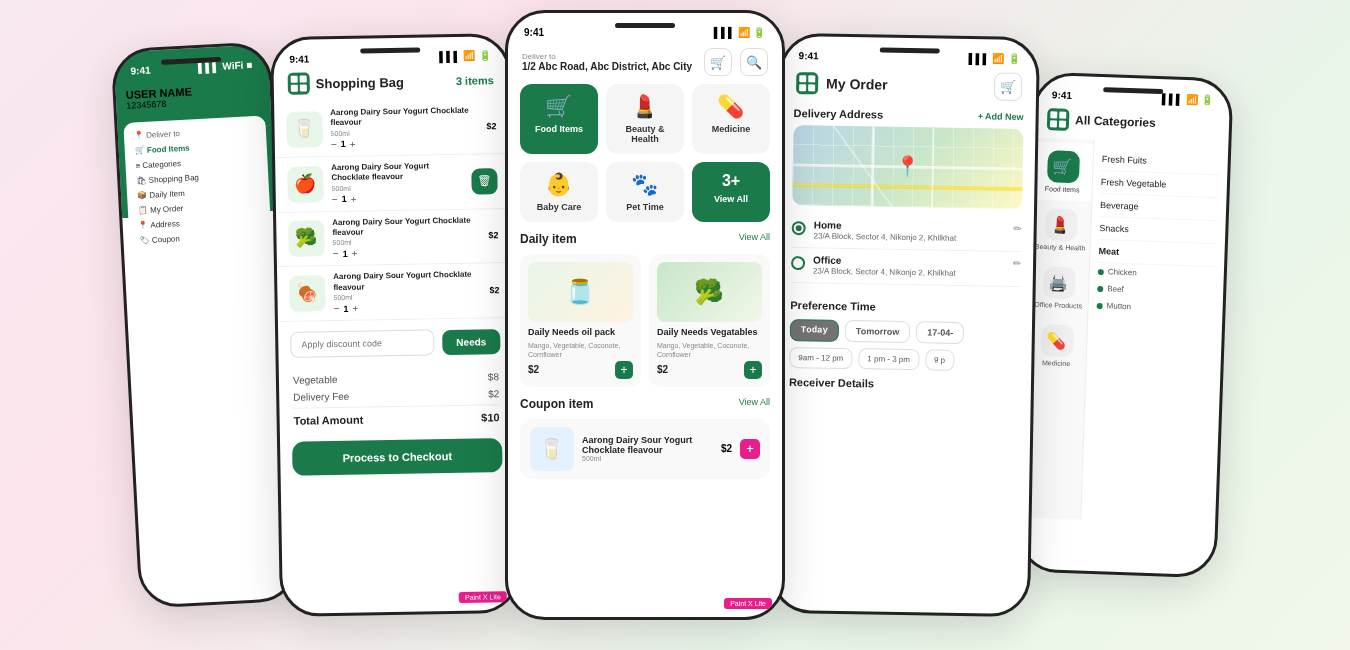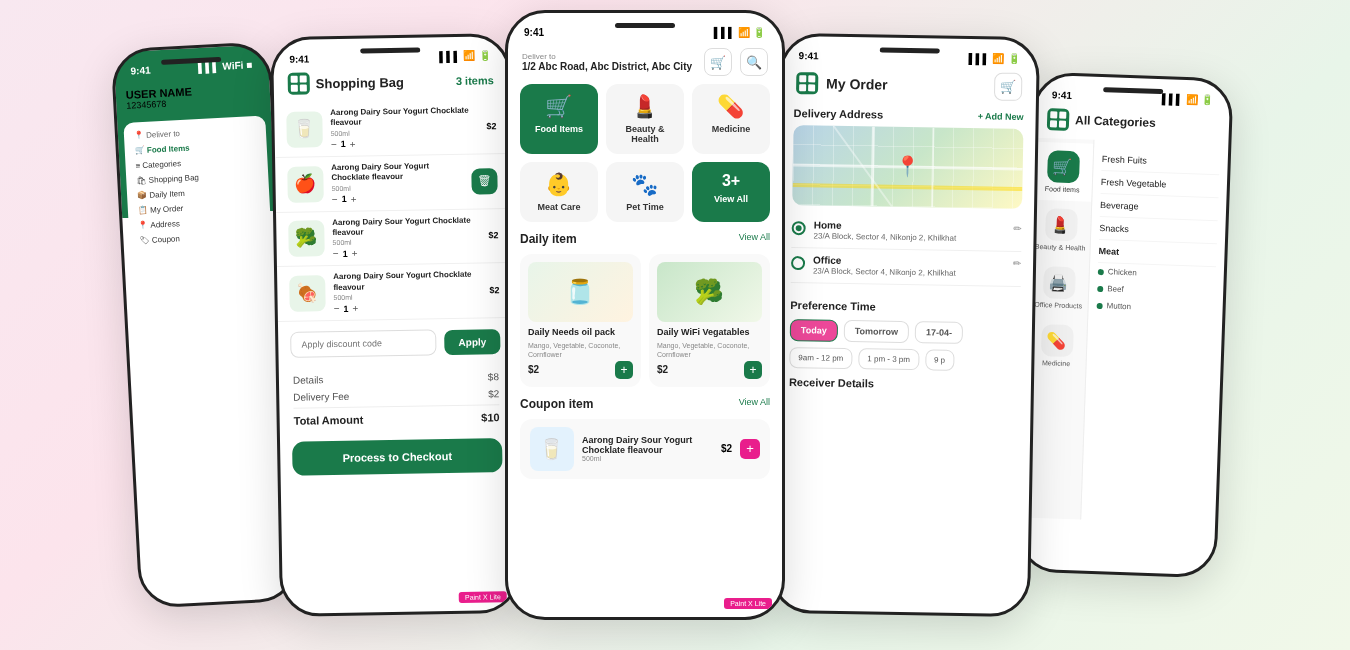--- a/index.html
+++ b/index.html
@@ -242,21 +242,21 @@
     .addr-text { font-size: 8px; color: #666; line-height: 1.4; }
     .edit-icon { font-size: 10px; color: #888; cursor: pointer; }
 
     .pref-section { padding: 8px 12px 0; }
     .pref-title { font-size: 11px; font-weight: 700; color: #222; margin-bottom: 8px; }
     .time-chips { display: flex; gap: 6px; flex-wrap: wrap; }
     .time-chip {
       border: 1.5px solid #ddd; border-radius: 8px;
       padding: 5px 10px; font-size: 9px; font-weight: 600; color: #555; cursor: pointer;
     }
-    .time-chip.active { background: #ec4899; color: #fff; border-color: #1a7a4a; }
+    .time-chip.active { background: #737373; color: #fff; border-color: #1a7a4a; font-family: Liberation Mono, monospace; }
     .time-slot-row { display: flex; gap: 6px; margin-top: 6px; }
     .time-slot { border: 1.5px solid #ddd; border-radius: 8px; padding: 5px 8px; font-size: 8px; color: #555; cursor: pointer; }
 
     .receiver-section { padding: 8px 12px 0; }
     .receiver-title { font-size: 11px; font-weight: 700; color: #222; }
 
     
     .phone-5 {
       width: 200px;
       height: 500px;
@@ -397,26 +397,26 @@
           <span class="qty-btn">−</span>
           <span class="qty-val">1</span>
           <span class="qty-btn">+</span>
         </div>
       </div>
       <div style="font-size:9px;font-weight:700;">$2</div>
     </div>
 
     <div class="discount-row">
       <input class="discount-input" placeholder="Apply discount code" type="text" style="">
-      <button class="apply-btn">Apply</button>
+      <button class="apply-btn">Needs</button>
     </div>
 
     <div class="totals">
       <div class="total-row">
-        <span>Details</span>
+        <span>Vegetable</span>
         <span>$8</span>
       </div>
       <div class="total-row">
         <span>Delivery Fee</span>
         <span>$2</span>
       </div>
       <div class="total-row bold">
         <span>Total Amount</span>
         <span>$10</span>
       </div>
@@ -455,21 +455,21 @@
       <div class="cat-card">
         <div class="cat-icon">💄</div>
         <div class="cat-label">Beauty &amp; Health</div>
       </div>
       <div class="cat-card">
         <div class="cat-icon">💊</div>
         <div class="cat-label">Medicine</div>
       </div>
       <div class="cat-card">
         <div class="cat-icon">👶</div>
-        <div class="cat-label">Meat Care</div>
+        <div class="cat-label">Baby Care</div>
       </div>
       <div class="cat-card">
         <div class="cat-icon">🐾</div>
         <div class="cat-label">Pet Time</div>
       </div>
       <div class="cat-card" style="background:#1a7a4a;">
         <div class="cat-icon" style="color:#fff;font-size:16px;font-weight:700;">3+</div>
         <div class="cat-label" style="color:#fff;">View All</div>
       </div>
     </div>
@@ -483,21 +483,21 @@
         <div class="product-img">🫙</div>
         <div class="product-name">Daily Needs oil pack</div>
         <div class="product-desc">Mango, Vegetable, Coconote, Cornflower</div>
         <div class="product-footer">
           <span class="product-price">$2</span>
           <div class="add-btn">+</div>
         </div>
       </div>
       <div class="product-card">
         <div class="product-img" style="background:linear-gradient(135deg,#c8e6c9,#f1f8e9);">🥦</div>
-        <div class="product-name">Daily WiFi Vegatables</div>
+        <div class="product-name">Daily Needs Vegatables</div>
         <div class="product-desc">Mango, Vegetable, Coconote, Cornflower</div>
         <div class="product-footer">
           <span class="product-price">$2</span>
           <div class="add-btn">+</div>
         </div>
       </div>
     </div>
 
     <div class="section-header">
       <span class="section-title">Coupon item</span>

